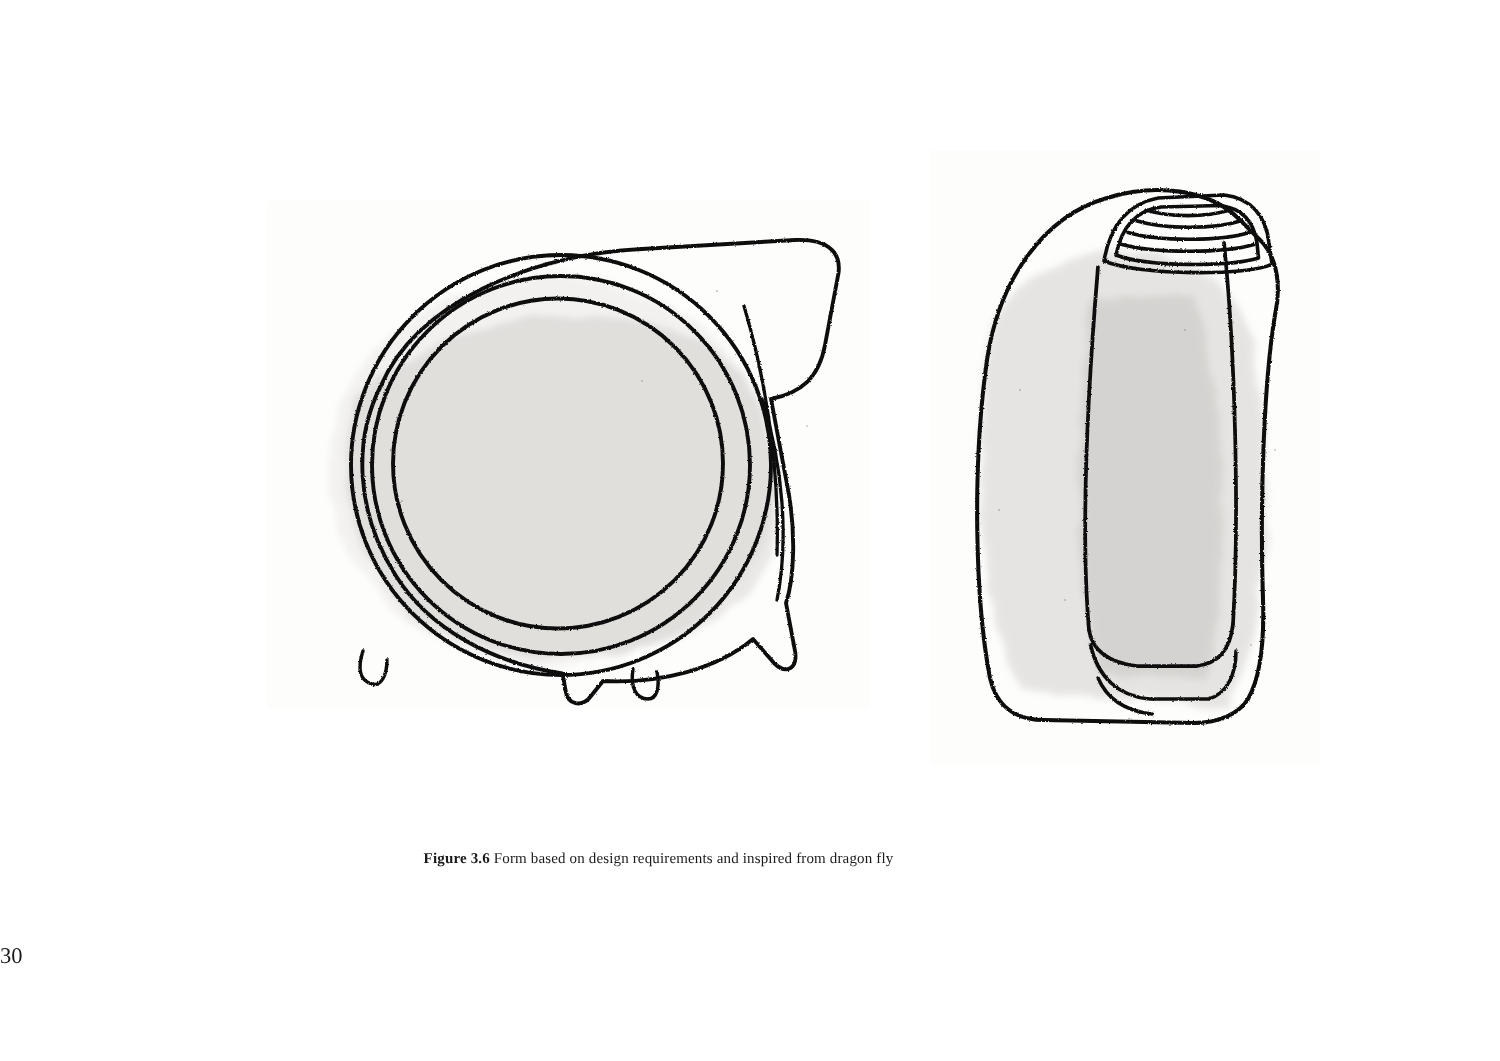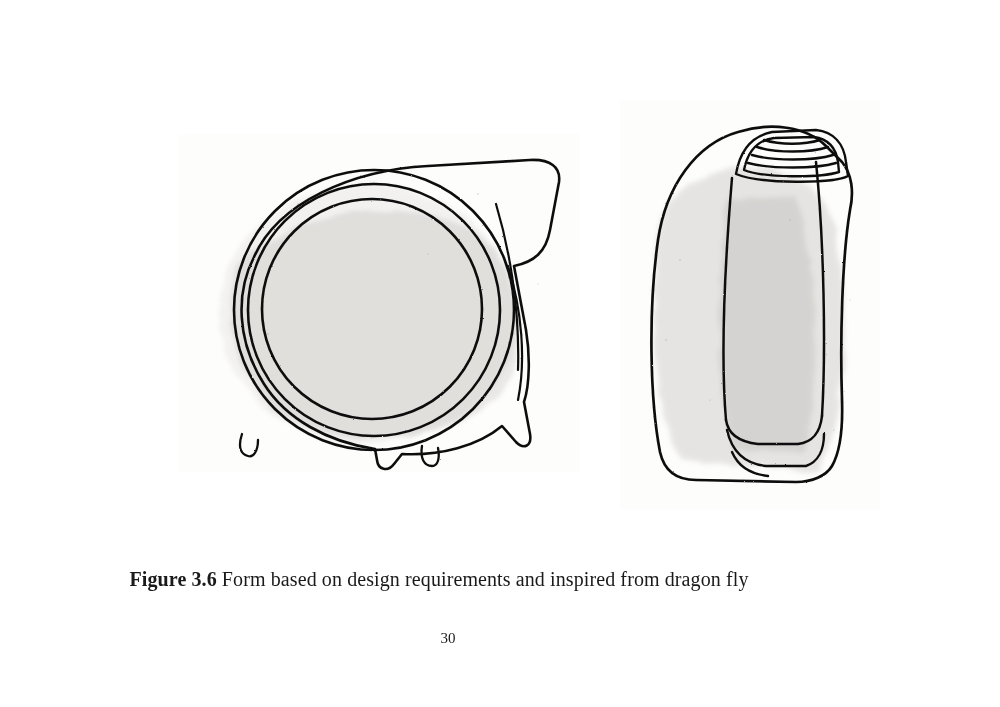--- a/index.html
+++ b/index.html
@@ -50,35 +50,35 @@
     height: 410px;
   }
 
   
   .caption {
     position: absolute;
     left: 0;
     top: 566px;
     width: 878px;
     text-align: center;
-    font-size: 20px;
+    font-size: 10px;
     line-height: 1.3;
     letter-spacing: 0.1px;
   }
   .caption .caption-label {
     font-weight: bold;
   }
 
   
   .page-number {
     position: absolute;
     left: 0;
     top: 630px;
     width: 896px;
-    text-align: center;
+    text-align: left;
     font-size: 15px;
   }
 </style>
 </head>
 <body>
 
 <div class="page">
 
   <div class="figure-block">
 

